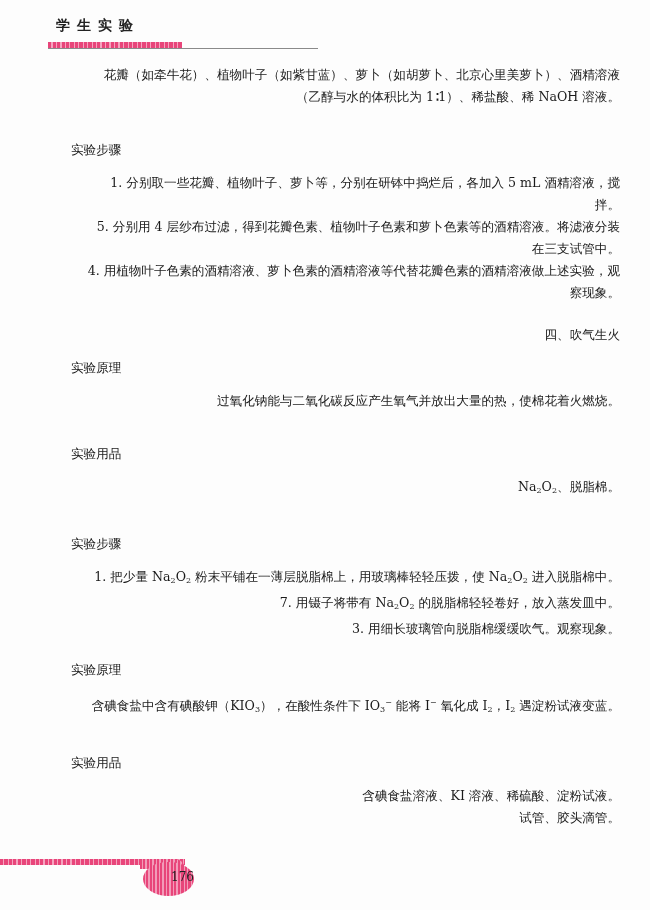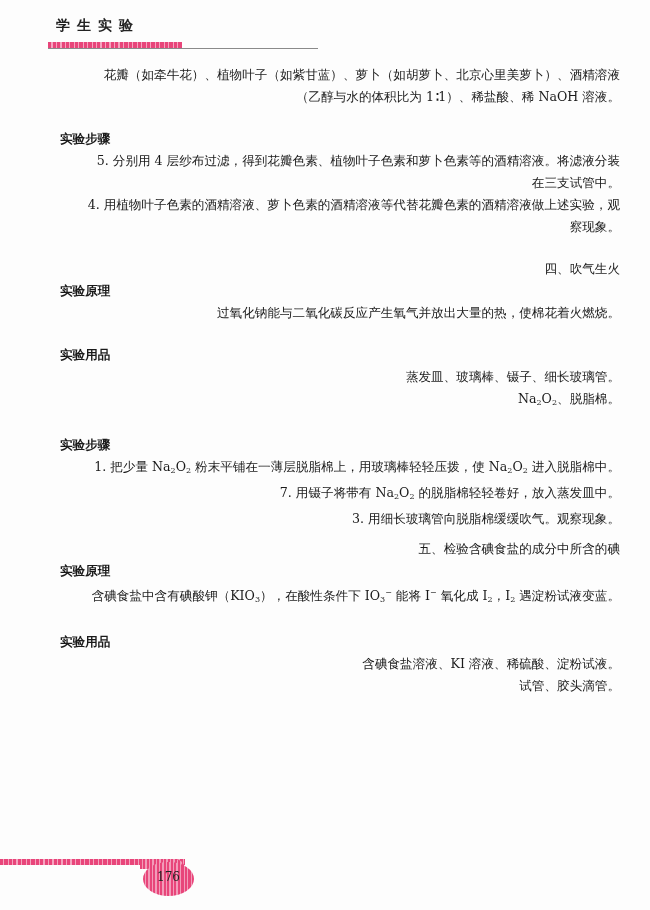--- a/index.html
+++ b/index.html
@@ -20,76 +20,75 @@
   }
   .header-rule {
     position:absolute; left:48px; top:48px; width:270px; height:1px; background:#8a8a8a;
   }
   .content {
     position:absolute; left:60px; top:64px; width:560px;
     font-size:12.6px; line-height:22px;
   }
   .p { margin:0; text-indent:2em;text-align:right; }
   .p.noindent { text-indent:0; }
-  .h { margin:0; font-family:"DejaVu Sans","Liberation Sans",sans-serif; font-weight:bold; font-size:12.6px; }
+  .h { margin:11px; font-family:"DejaVu Sans","Liberation Sans",sans-serif; font-weight:normal; font-size:12.6px; }
   .gap { height:20px; }
   .gap-s { height:8px; }
   sub { font-size:8px; vertical-align:-2px; }
   sup { font-size:8px; vertical-align:5px; }
   .footer-stripe {
     position:absolute; left:0; top:859px; width:185px; height:6px;
     background:repeating-linear-gradient(90deg,#e8457a 0px,#e8457a 3px,#f5a3bf 3px,#f5a3bf 4.5px);
   }
   .footer-oval {
     position:absolute; left:143px; top:862px; width:51px; height:34px; border-radius:50%;
     background:repeating-linear-gradient(90deg,#e8457a 0px,#e8457a 2px,#f29bb9 2px,#f29bb9 3.5px);
   }
   .footer-tail {
     position:absolute; left:140px; top:859px; width:45px; height:10px;
     background:repeating-linear-gradient(90deg,#e8457a 0px,#e8457a 2px,#f29bb9 2px,#f29bb9 3.5px);
     border-top-right-radius:20px;
   }
   .page-number {
-    position:absolute; left:143px; top:870px; width:51px; text-align:center;
+    position:absolute; left:143px; top:870px; width:51px; text-align:right;
     font-size:12px; color:#222;
   }
 </style>
 </head>
 <body>
 
 <div class="header-title">学生实验</div>
 <div class="header-stripe"></div>
 <div class="header-rule"></div>
 
 <div class="content">
   <p class="p">花瓣（如牵牛花）、植物叶子（如紫甘蓝）、萝卜（如胡萝卜、北京心里美萝卜）、酒精溶液（乙醇与水的体积比为 1∶1）、稀盐酸、稀 NaOH 溶液。</p>
   <div class="gap"></div>
 
   <p class="h">实验步骤</p>
+  <p class="p">1. 分别取一些花瓣、植物叶子、萝卜等，分别在研钵中捣烂后，各加入 5 mL 酒精溶液，搅拌。</p>
   <p class="p">5. 分别用 4 层纱布过滤，得到花瓣色素、植物叶子色素和萝卜色素等的酒精溶液。将滤液分装在三支试管中。</p>
   <p class="p">4. 用植物叶子色素的酒精溶液、萝卜色素的酒精溶液等代替花瓣色素的酒精溶液做上述实验，观察现象。</p>
   <div class="gap"></div>
 
   <p class="p noindent">四、吹气生火</p>
   <p class="h">实验原理</p>
   <p class="p noindent">过氧化钠能与二氧化碳反应产生氧气并放出大量的热，使棉花着火燃烧。</p>
   <div class="gap"></div>
 
   <p class="h">实验用品</p>
-  <p class="p noindent">蒸发皿、玻璃棒、镊子、细长玻璃管。</p>
   <p class="p noindent"><span>Na</span><sub>2</sub><span>O</span><sub>2</sub><span>、脱脂棉。</span></p>
   <div class="gap"></div>
 
   <p class="h">实验步骤</p>
   <p class="p"><span>1. 把少量 Na</span><sub>2</sub><span>O</span><sub>2</sub><span> 粉末平铺在一薄层脱脂棉上，用玻璃棒轻轻压拨，使 Na</span><sub>2</sub><span>O</span><sub>2</sub><span> 进入脱脂棉中。</span></p>
   <p class="p"><span>7. 用镊子将带有 Na</span><sub>2</sub><span>O</span><sub>2</sub><span> 的脱脂棉轻轻卷好，放入蒸发皿中。</span></p>
   <p class="p">3. 用细长玻璃管向脱脂棉缓缓吹气。观察现象。</p>
   <div class="gap-s"></div>
 
-  <p class="p noindent">五、检验含碘食盐的成分中所含的碘</p>
   <p class="h">实验原理</p>
   <p class="p"><span>含碘食盐中含有碘酸钾（KIO</span><sub>3</sub><span>），在酸性条件下 IO</span><sub>3</sub><sup>−</sup><span> 能将 I</span><sup>−</sup><span> 氧化成 I</span><sub>2</sub><span>，I</span><sub>2</sub><span> 遇淀粉试液变蓝。</span></p>
   <div class="gap"></div>
 
   <p class="h">实验用品</p>
   <p class="p noindent">含碘食盐溶液、KI 溶液、稀硫酸、淀粉试液。</p>
   <p class="p noindent">试管、胶头滴管。</p>
 </div>
 
 <div class="footer-stripe"></div>

